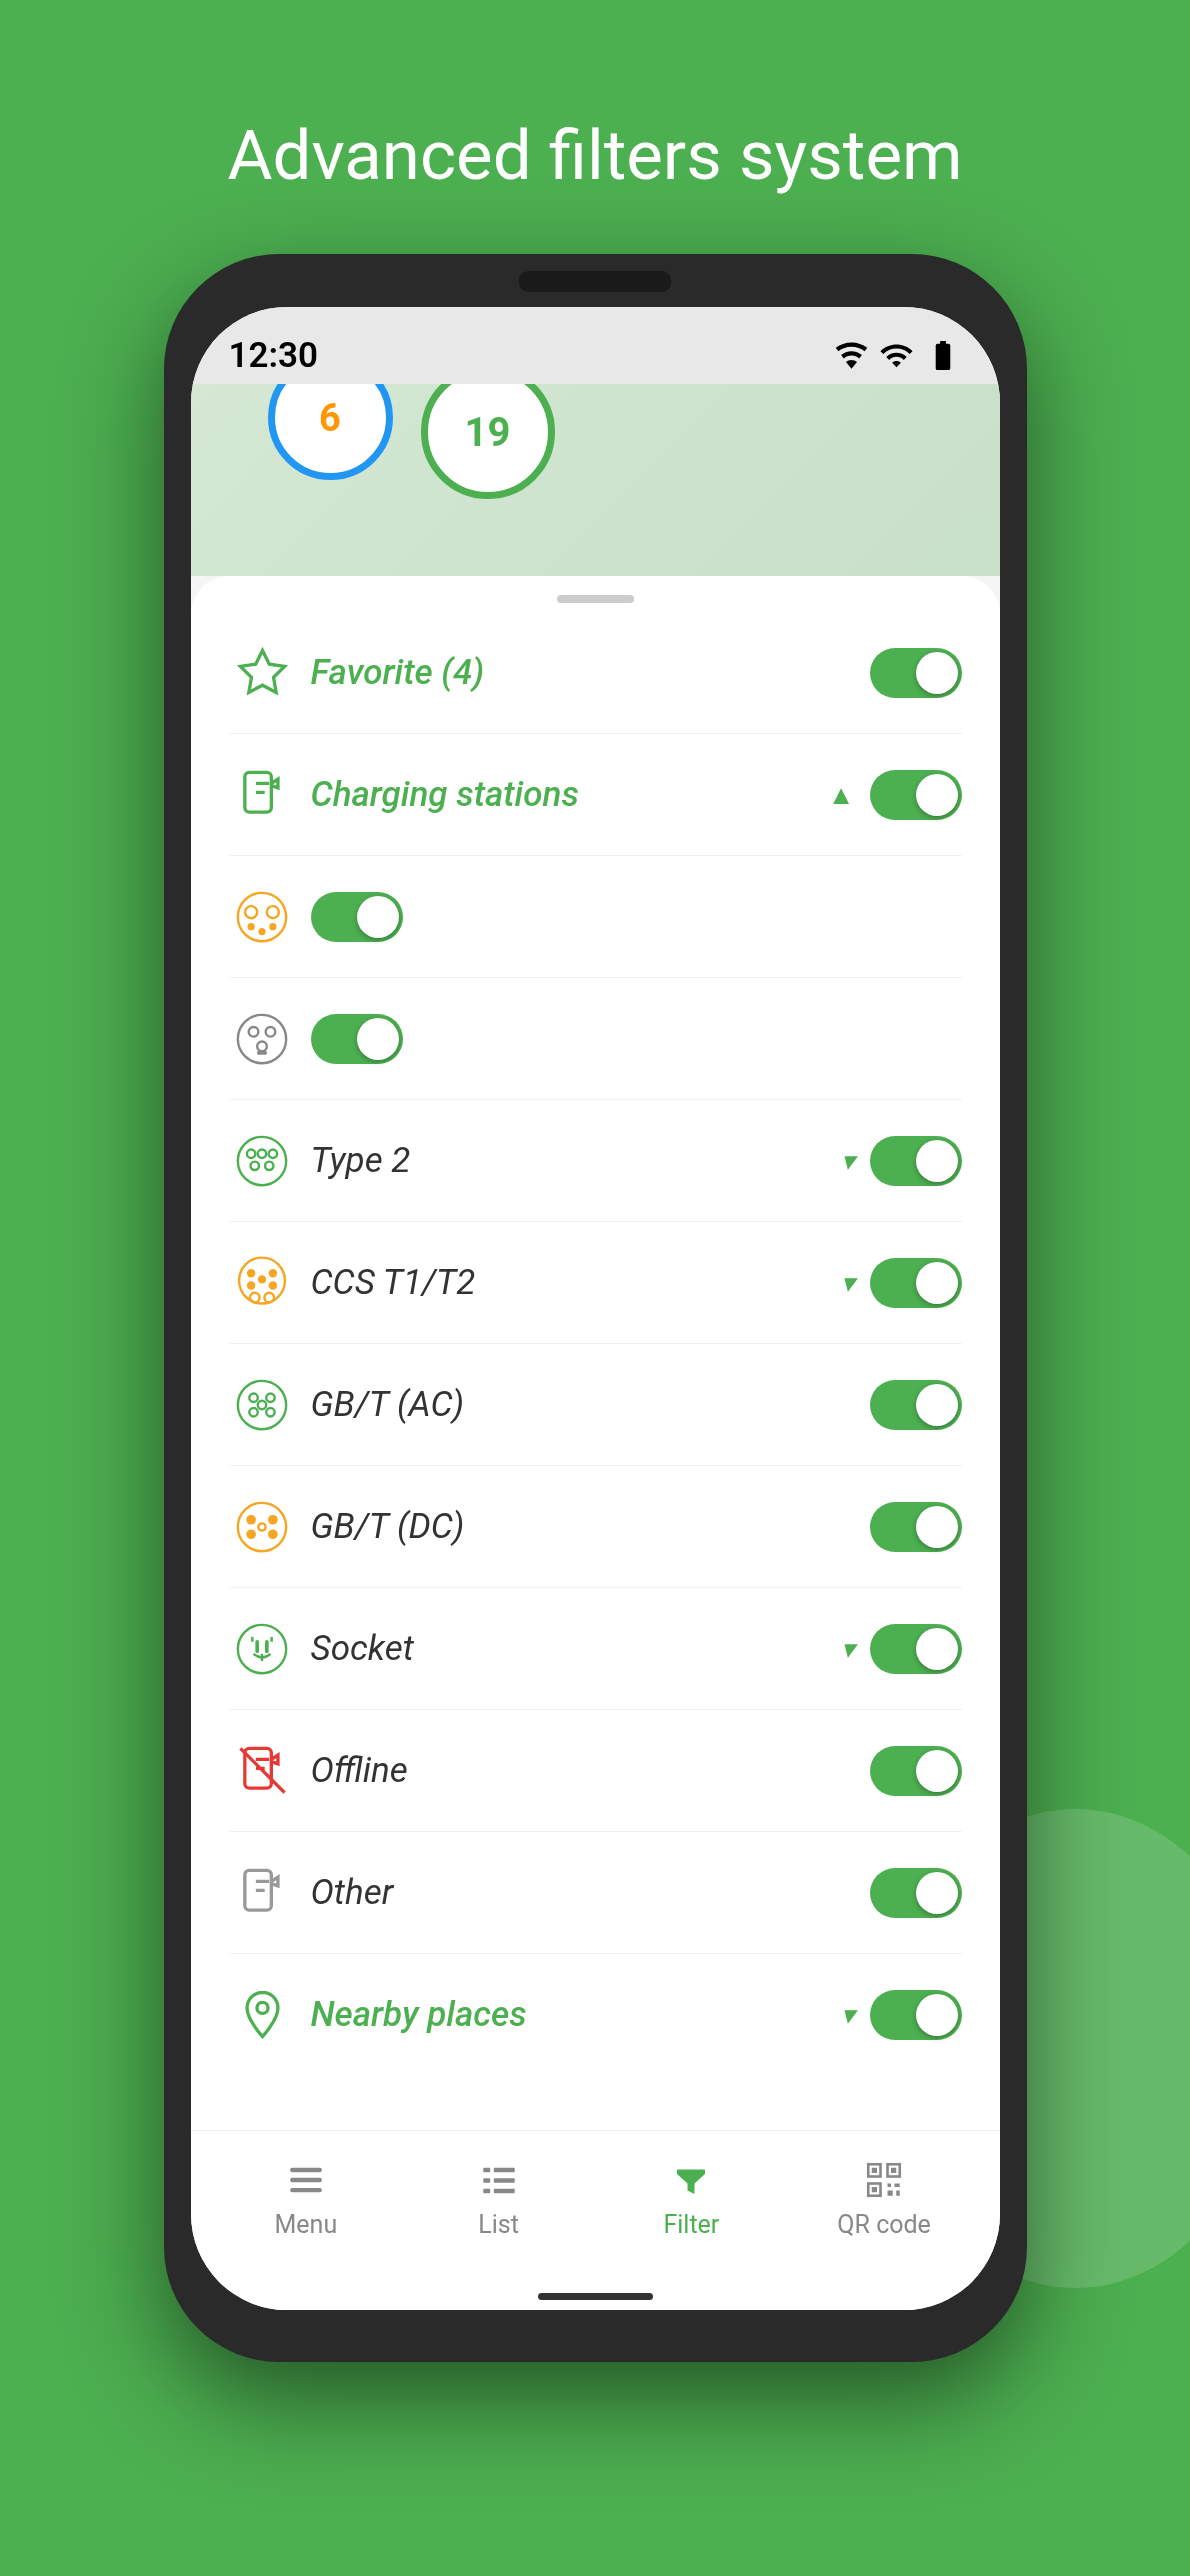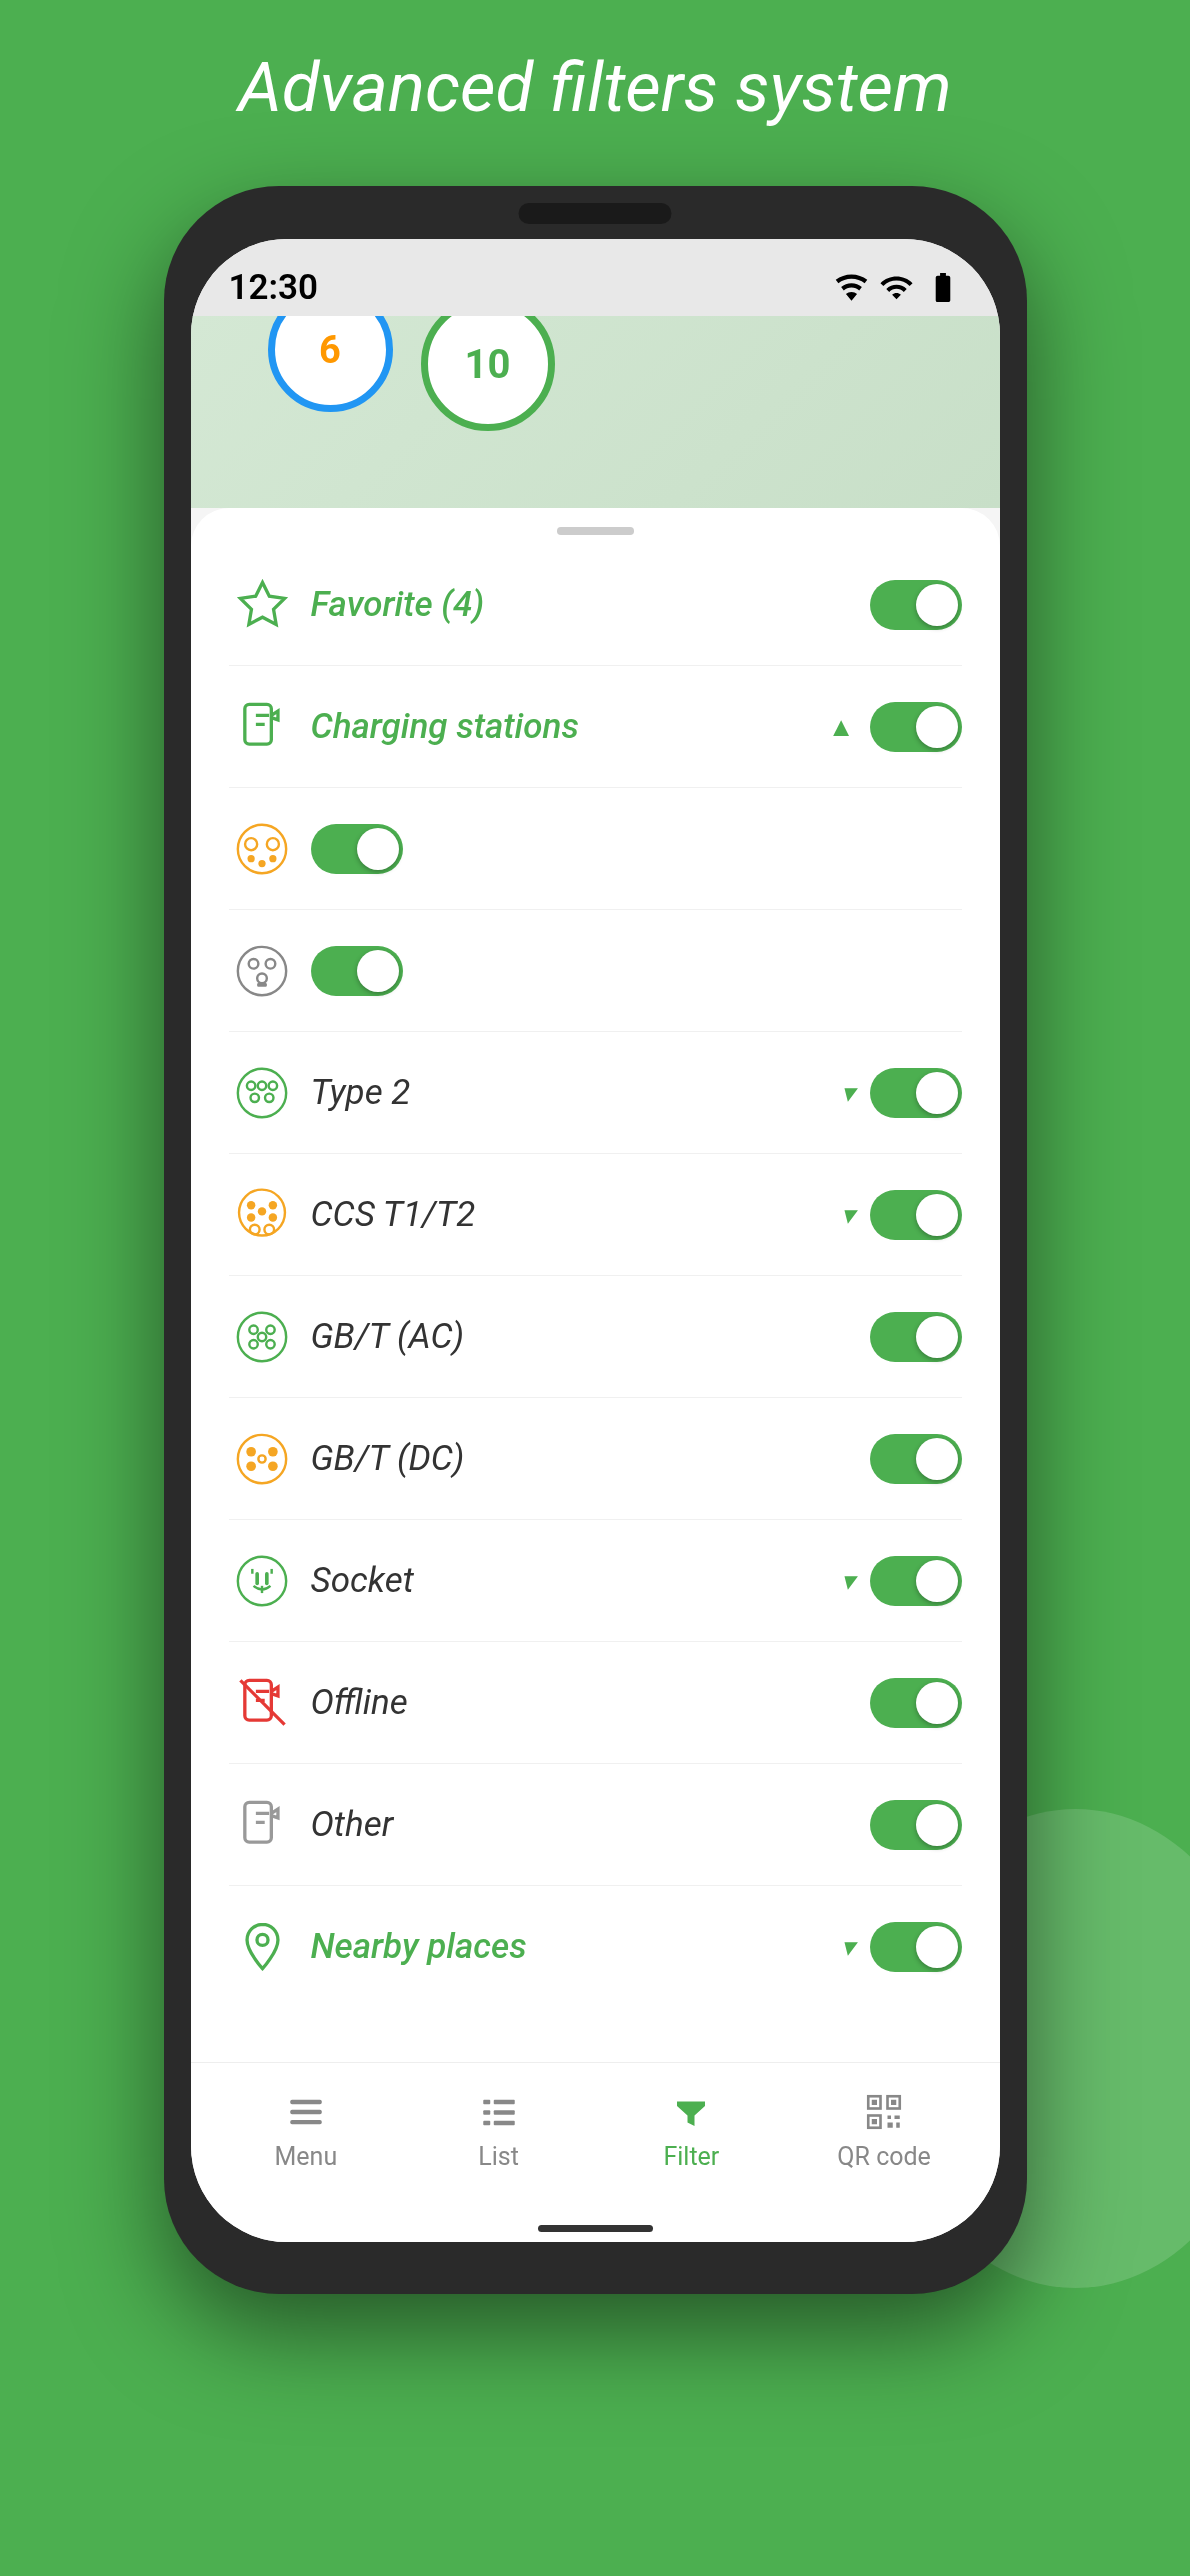--- a/index.html
+++ b/index.html
@@ -11,23 +11,22 @@
       flex-direction: column;
       align-items: center;
       font-family: 'Roboto', Arial, sans-serif;
       overflow: hidden;
       position: relative;
     }
     .page-title {
       color: white;
       font-size: 69px;
       font-weight: 400;
-      margin-top: 47px;
+      margin-top: 115px;
       text-align: center;
-      font-style: italic;
     }
     
     .bg-blob {
       position: absolute;
       bottom: 288px;
       right: -77px;
       width: 383px;
       height: 479px;
       background: rgba(255,255,255,0.15);
       border-radius: 50%;
@@ -291,21 +290,21 @@
               </svg>
 
             <svg width="38" height="35" viewBox="0 0 24 24">
                 <path d="M15.67 4H14V2h-4v2H8.33C7.6 4 7 4.6 7 5.33v15.33C7 21.4 7.6 22 8.33 22h7.33c.74 0 1.34-.6 1.34-1.33V5.33C17 4.6 16.4 4 15.67 4z"></path>
               </svg>
           </div>
         </div>
 
         <div class="map-preview">
           <div class="map-circle-1">6</div>
-          <div class="map-circle-2">10</div>
+          <div class="map-circle-2">19</div>
         </div>
 
         <div class="filter-drawer">
           <div class="drawer-handle">
             <div class="drawer-handle-bar"></div>
           </div>
 
           <div class="filter-list">
 
             <div class="filter-item">

